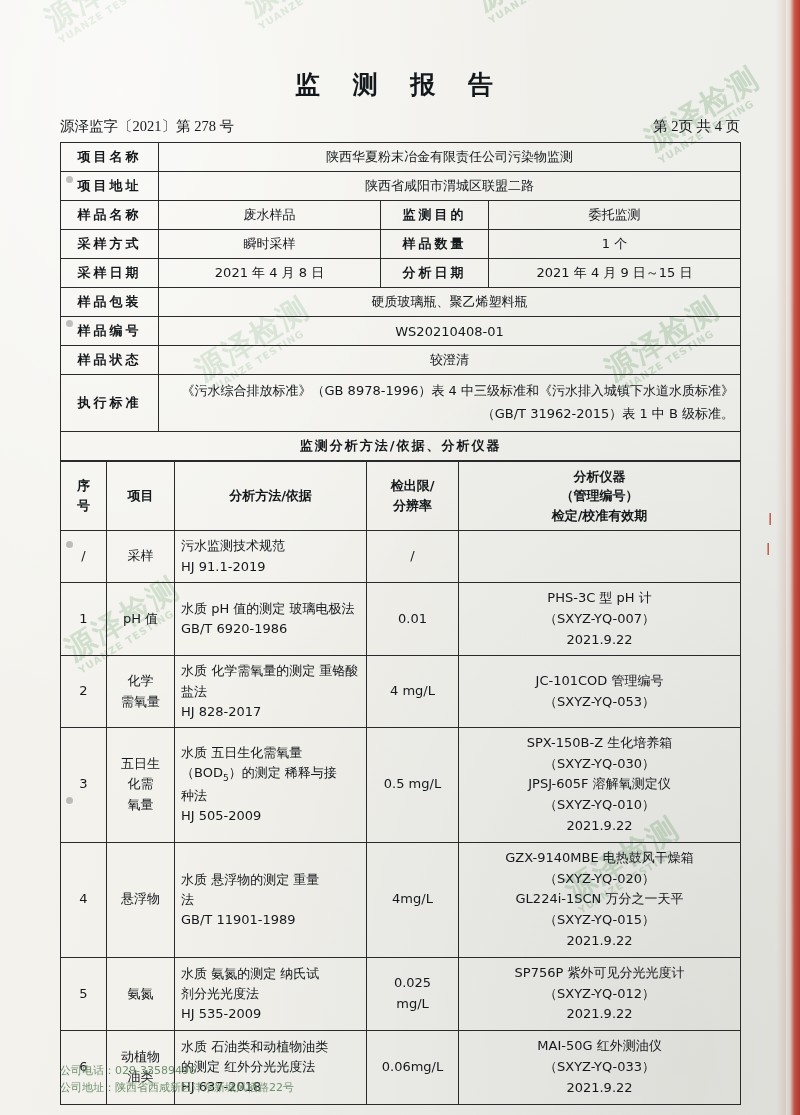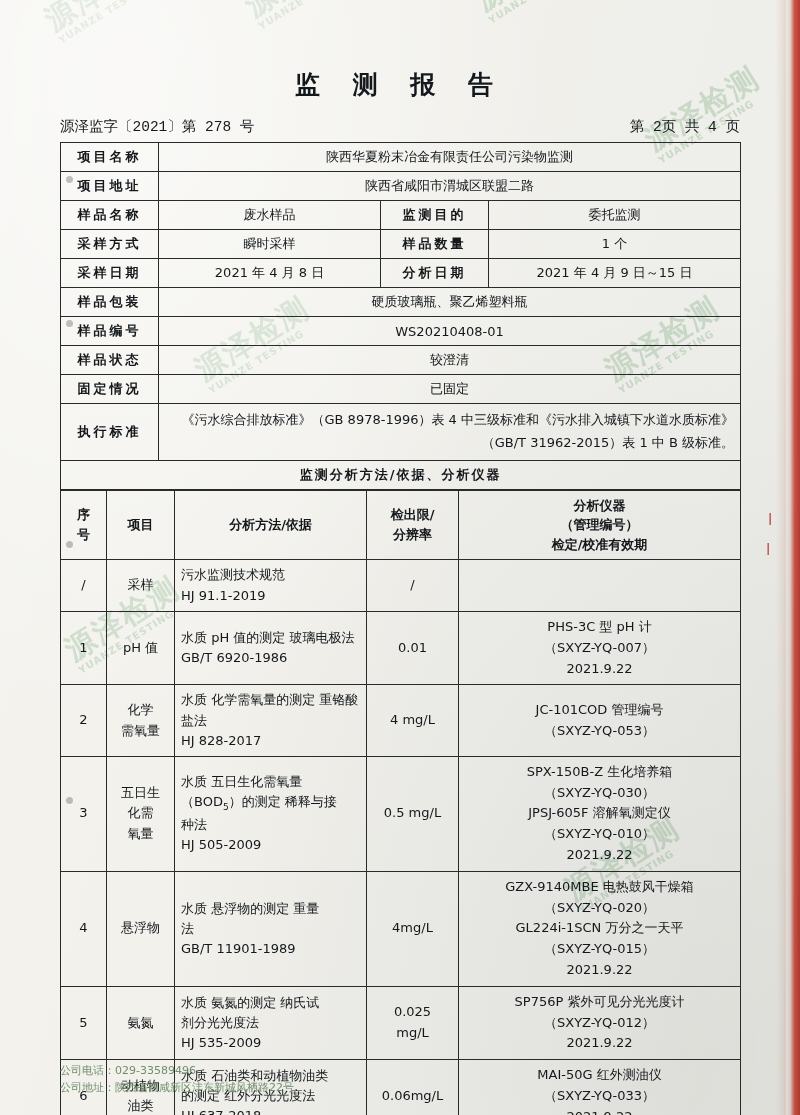--- a/index.html
+++ b/index.html
@@ -70,21 +70,21 @@
     font-family: "DejaVu Serif", "Liberation Serif", serif;
     font-weight: bold;
     color: #13181c;
     padding-top: 68px;
   }
   .subline {
     margin: 16px 60px 6px 60px;
     display: flex;
     justify-content: space-between;
     font-size: 14.5px;
-    font-family: Liberation Mono, monospace;
+    font-family: Liberation Serif, serif;
     color: #16191d;
     gap: 37px;
   }
   table.main {
     border-collapse: collapse;
     margin: 0 60px;
     width: 680px;
     table-layout: fixed;
     font-family: "DejaVu Sans", "Liberation Sans", sans-serif;
     color: #14181b;
@@ -260,24 +260,20 @@
         <tr>
           <td class="lbl">样品编号</td>
           <td class="ctr" colspan="3">WS20210408-01</td>
         </tr>
 
         <tr>
           <td class="lbl">样品状态</td>
           <td class="ctr" colspan="3">较澄清</td>
         </tr>
 
-        <tr>
-          <td class="lbl">固定情况</td>
-          <td class="ctr" colspan="3">已固定</td>
-        </tr>
 
         <tr>
           <td class="lbl">执行标准</td>
           <td class="std-cell" colspan="3">《污水综合排放标准》（GB 8978-1996）表 4 中三级标准和《污水排入城镇下水道水质标准》（GB/T 31962-2015）表 1 中 B 级标准。</td>
         </tr>
 
         <tr>
           <td class="hdr-band" colspan="4">监测分析方法/依据、分析仪器</td>
         </tr>
       </tbody>

